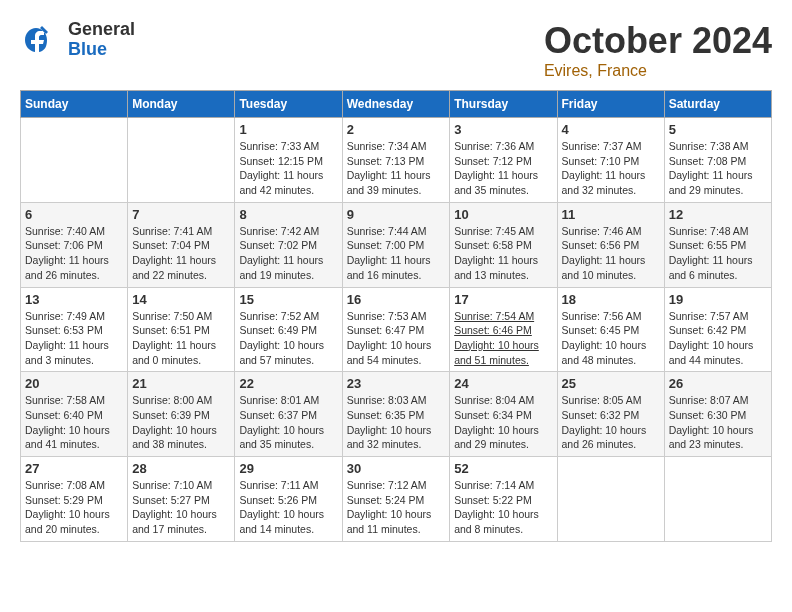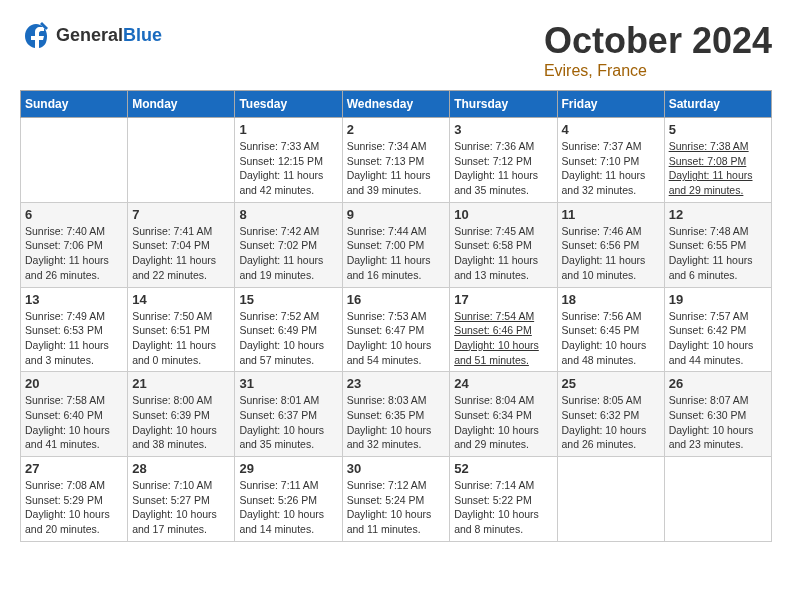--- a/index.html
+++ b/index.html
@@ -15,22 +15,23 @@
       justify-content: space-between;
       align-items: flex-start;
       margin-bottom: 10px;
     }
     .logo {
       display: flex;
       align-items: center;
     }
     .logo-text {
       display: flex;
-      flex-direction: row;
+      flex-direction: column;
       line-height: 1.1;
+      margin-left: 12px;
     }
     .logo-general {
       font-size: 18px;
       font-weight: bold;
       color: #333;
     }
     .logo-blue {
       font-size: 18px;
       font-weight: bold;
       color: #1a6bbf;
@@ -148,21 +149,21 @@
 Daylight: 11 hours and 35 minutes.</div>
         </td>
         <td>
           <span class="day-num">4</span>
           <div class="day-info" style="white-space: pre-line;">Sunrise: 7:37 AM
 Sunset: 7:10 PM
 Daylight: 11 hours and 32 minutes.</div>
         </td>
         <td>
           <span class="day-num">5</span>
-          <div class="day-info" style="white-space: pre-line; text-decoration: underline;">Sunrise: 7:38 AM
+          <div class="day-info" style="white-space: pre-line;">Sunrise: 7:38 AM
 Sunset: 7:08 PM
 Daylight: 11 hours and 29 minutes.</div>
         </td>
       </tr>
       <tr>
         <td>
           <span class="day-num">6</span>
           <div class="day-info" style="white-space: pre-line;">Sunrise: 7:40 AM
 Sunset: 7:06 PM
 Daylight: 11 hours and 26 minutes.</div>
@@ -255,21 +256,21 @@
 Sunset: 6:40 PM
 Daylight: 10 hours and 41 minutes.</div>
         </td>
         <td>
           <span class="day-num">21</span>
           <div class="day-info" style="white-space: pre-line;">Sunrise: 8:00 AM
 Sunset: 6:39 PM
 Daylight: 10 hours and 38 minutes.</div>
         </td>
         <td>
-          <span class="day-num">31</span>
+          <span class="day-num">22</span>
           <div class="day-info" style="white-space: pre-line;">Sunrise: 8:01 AM
 Sunset: 6:37 PM
 Daylight: 10 hours and 35 minutes.</div>
         </td>
         <td>
           <span class="day-num">23</span>
           <div class="day-info" style="white-space: pre-line;">Sunrise: 8:03 AM
 Sunset: 6:35 PM
 Daylight: 10 hours and 32 minutes.</div>
         </td>

